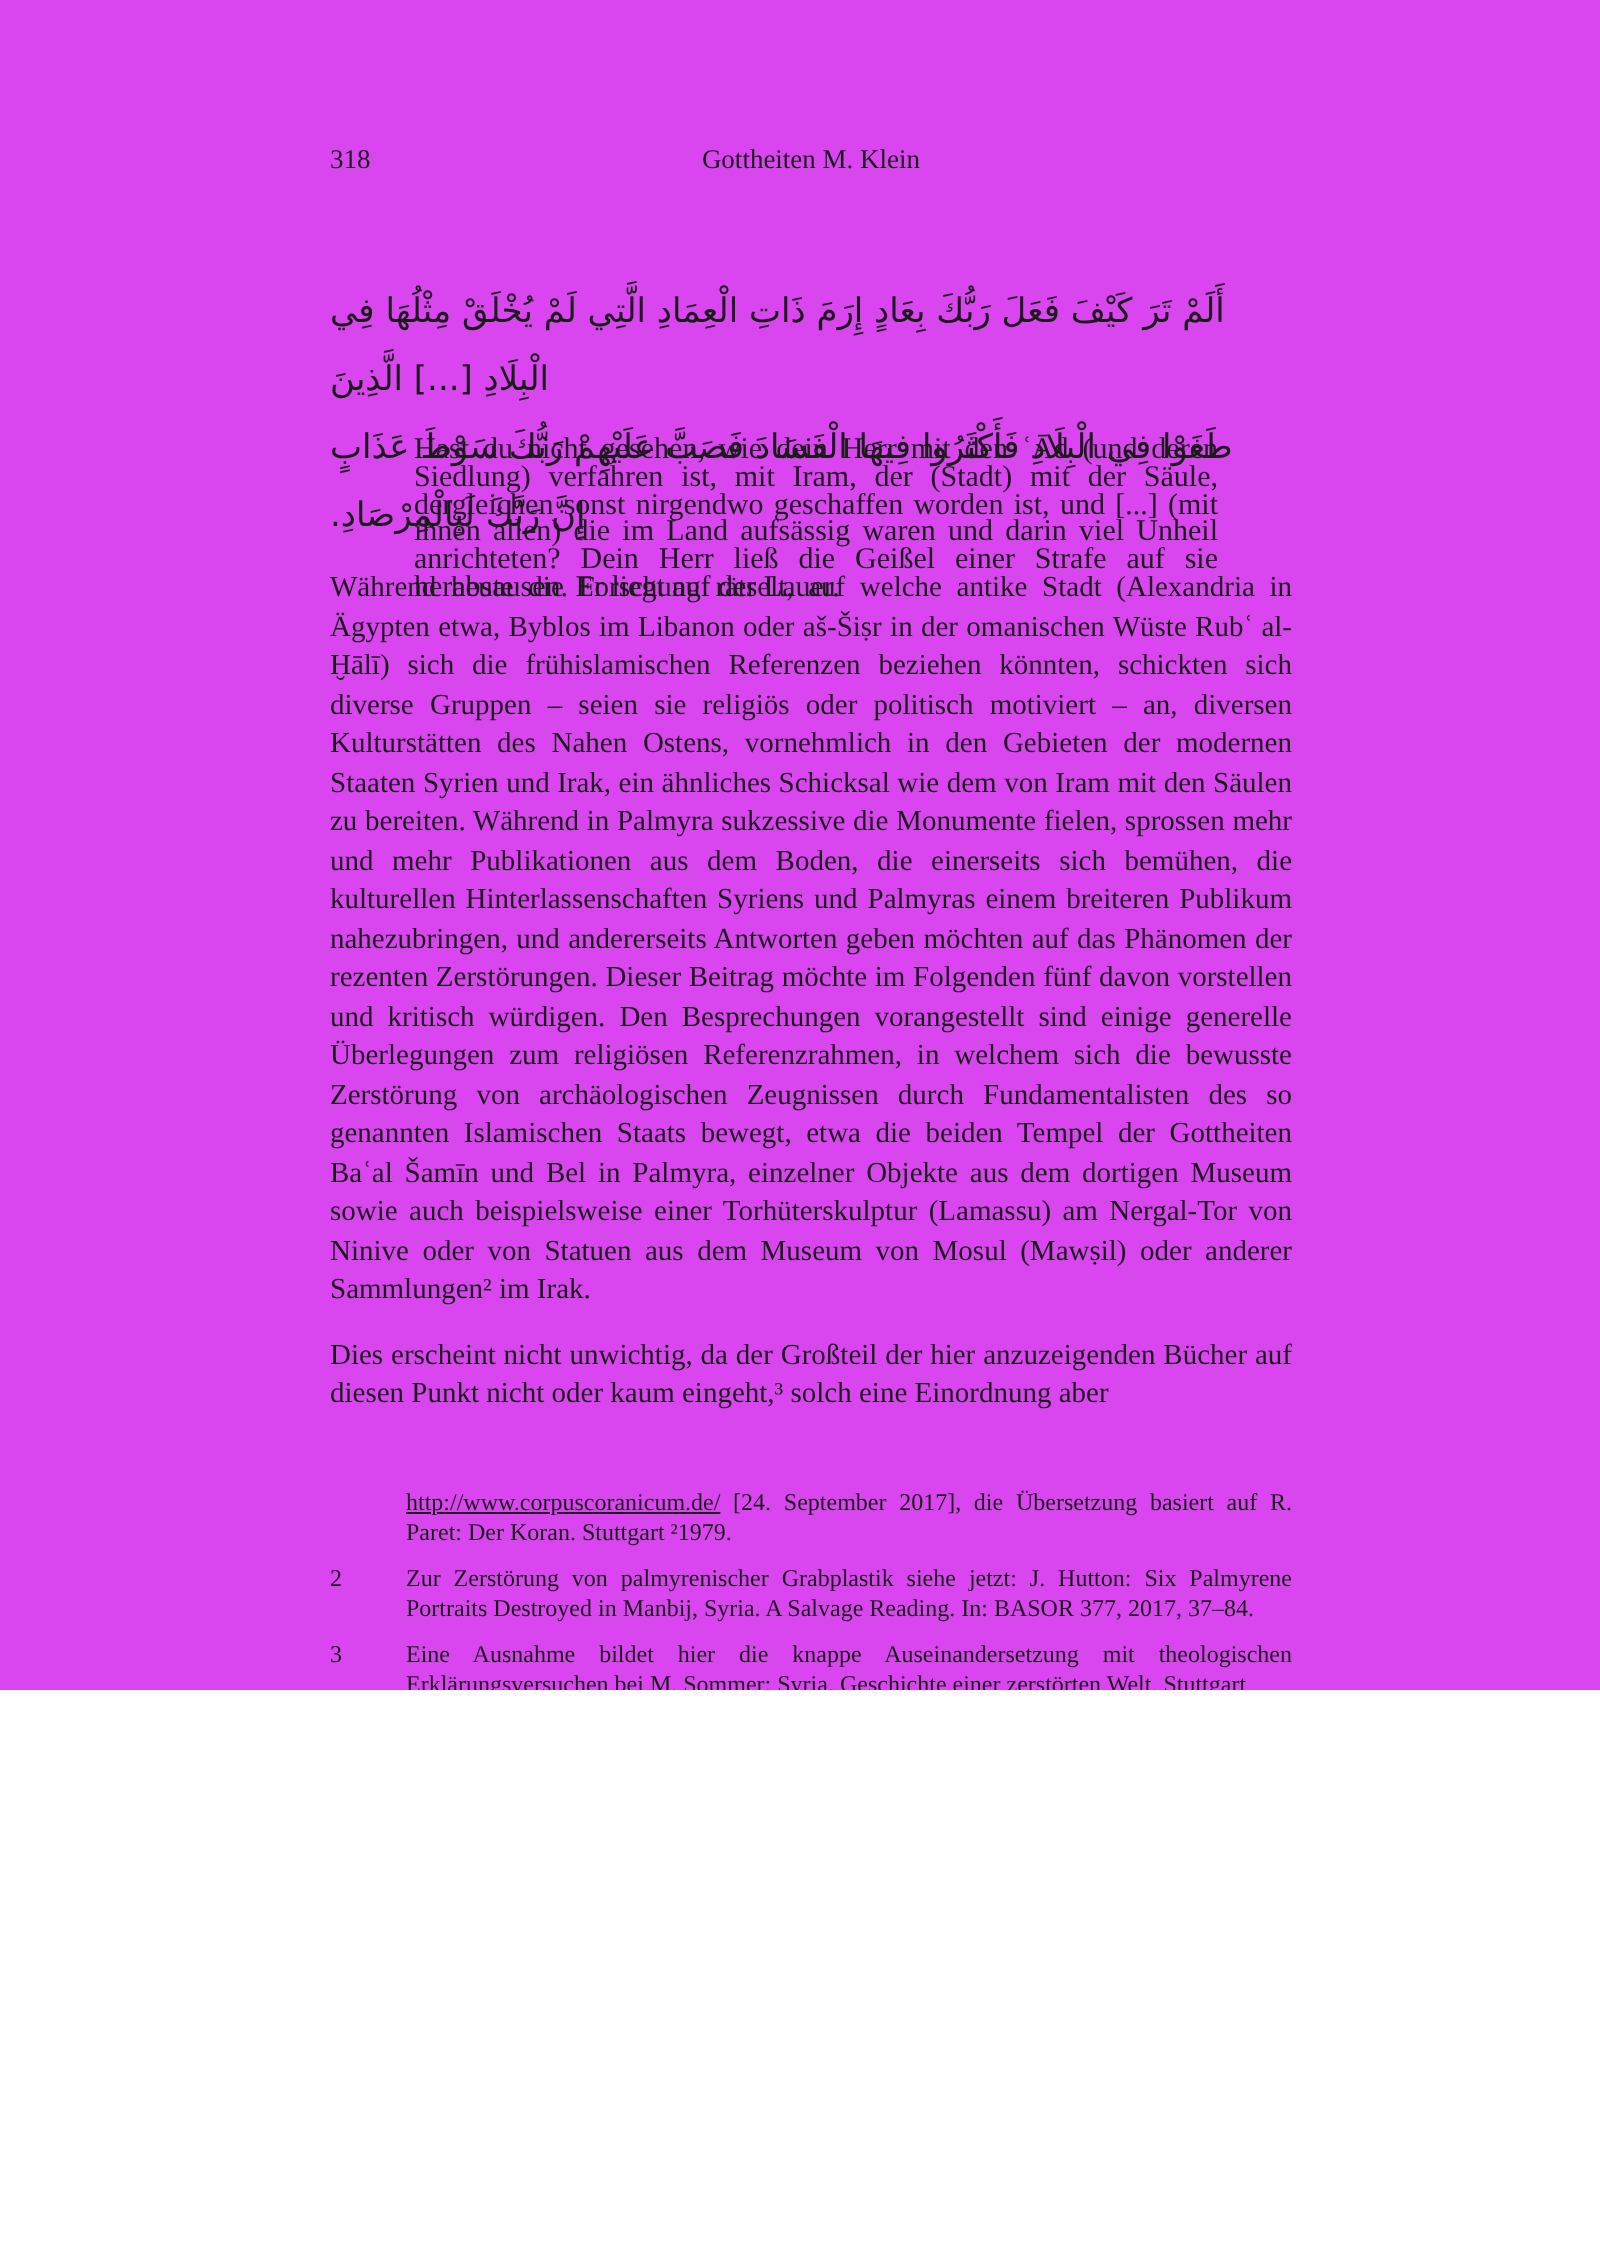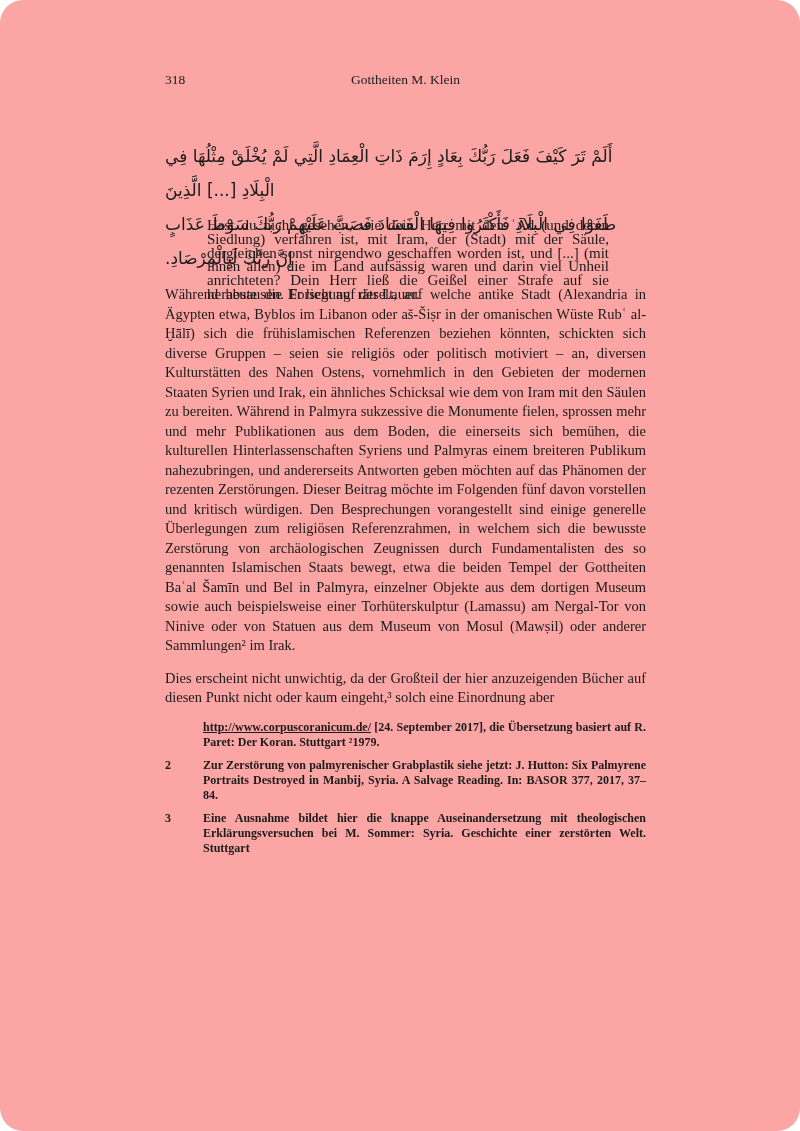--- a/index.html
+++ b/index.html
@@ -3,26 +3,25 @@
 <meta charset="utf-8">
 <style>
   html, body {
     margin: 0;
     padding: 0;
     background: #ffffff;
   }
   .page {
     position: relative;
     width: 800px;
-    height: 1131px;
-    background: #fca5a5;
+    height: 845px;
+    background: #d946ef;
     color: #1b1b1b;
     font-family: "Liberation Serif", "DejaVu Serif", serif;
     overflow: hidden;
-    border-radius: 23px;
   }
 
   
   .running-header {
     position: absolute;
     top: 72px;
     left: 165px;
     width: 481px;
     font-size: 13.5px;
     line-height: 16px;
@@ -72,22 +71,21 @@
     line-height: 19.5px;
     text-align: justify;
     hyphens: auto;
   }
   .body-para + .body-para {
     margin-top: 13px;
   }
 
   
   .footnotes {
-    margin-top: 12px;
-    font-weight: bold;
+    margin-top: 36px;
   }
   .footnote {
     display: flex;
     font-size: 12px;
     line-height: 15px;
     margin-bottom: 8px;
   }
   .fn-num {
     flex: 0 0 38px;
   }

